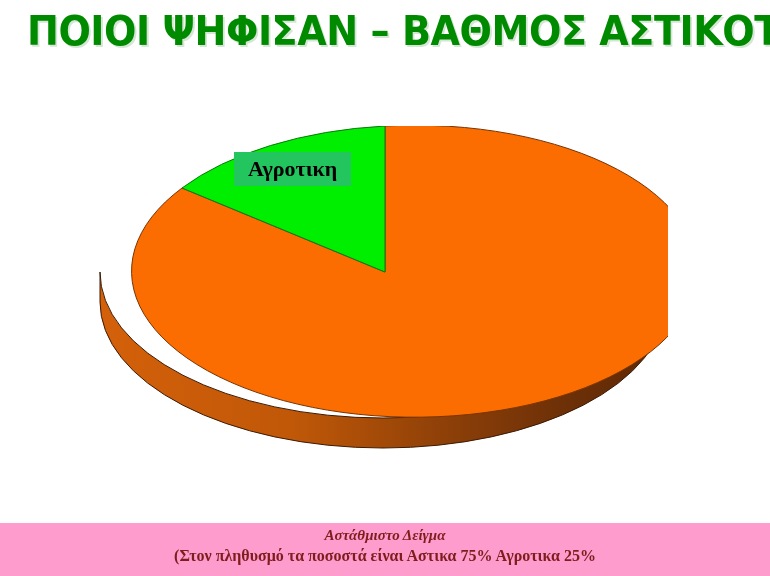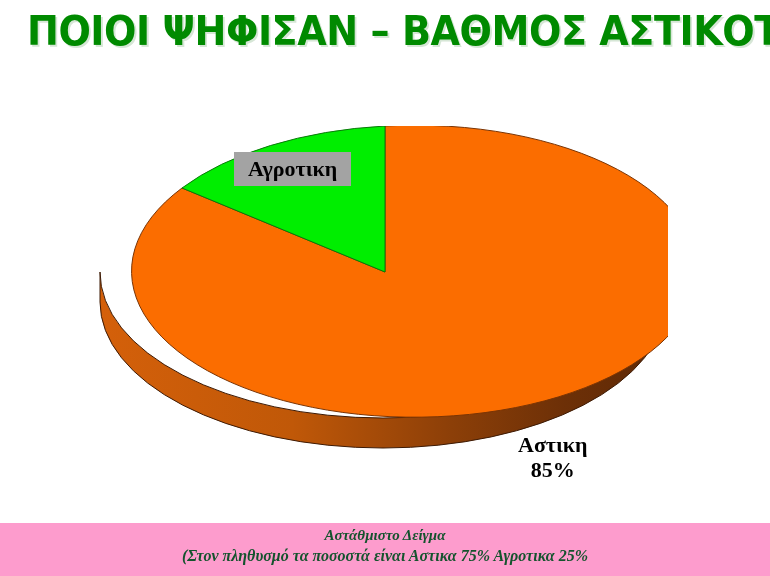--- a/index.html
+++ b/index.html
@@ -55,21 +55,21 @@
     font-weight: bold;
     font-size: 22px;
     line-height: 25px;
     color: #000000;
     text-align: center;
     white-space: nowrap;
   }
   #label-rural {
     left: 234px;
     top: 152px;
-    background: #a3a3a3;
+    background: #22c55e;
     padding: 4px 14px 5px 14px;
   }
   #label-urban {
     left: 518px;
     top: 432px;
     background: transparent;
     padding: 0;
   }
 
   
@@ -78,33 +78,32 @@
     left: 0;
     top: 523px;
     width: 770px;
     height: 53px;
     background: #fd9ccd;
   }
   #footer .line {
     text-align: center;
     font-family: "Liberation Serif", serif;
     font-weight: bold;
-    color: #14532d;
+    color: #7f1d1d;
     white-space: nowrap;
   }
   #footer .line1 {
     font-size: 15px;
     line-height: 19px;
     padding-top: 3px;
     font-style: italic;
   }
   #footer .line2 {
     font-size: 16px;
     line-height: 21px;
-    font-style: italic;
   }
 </style>
 </head>
 <body>
 
 <div id="slide">
 
   <div id="title">ΠΟΙΟΙ ΨΗΦΙΣΑΝ – ΒΑΘΜΟΣ ΑΣΤΙΚΟΤΗΤΑΣ</div>
 
   <div id="pie-wrap">
@@ -134,23 +133,19 @@
                L 84 62
                A 283 146 0 0 1 287 0
                Z" fill="#00ee00" stroke="#0a7a0a" stroke-width="1"></path>
     </svg>
   </div>
 
   <div class="slice-label" id="label-rural">
     <div>Αγροτικη</div>
   </div>
 
-  <div class="slice-label" id="label-urban">
-    <div>Αστικη</div>
-    <div>85%</div>
-  </div>
 
   <div id="footer">
     <div class="line line1">Αστάθμιστο Δείγμα</div>
     <div class="line line2">(Στον πληθυσμό τα ποσοστά είναι  Αστικα 75% Αγροτικα 25%</div>
   </div>
 
 </div>
 
 </body></html>

